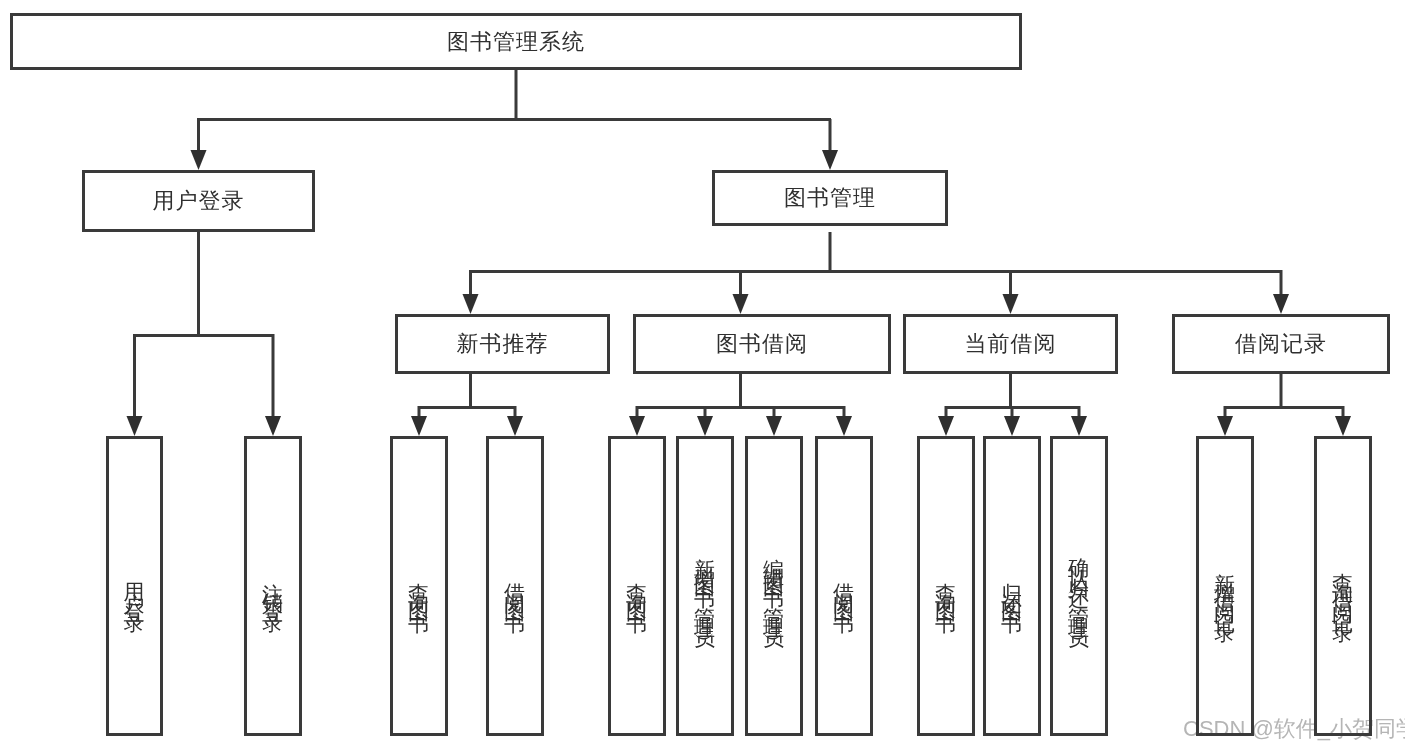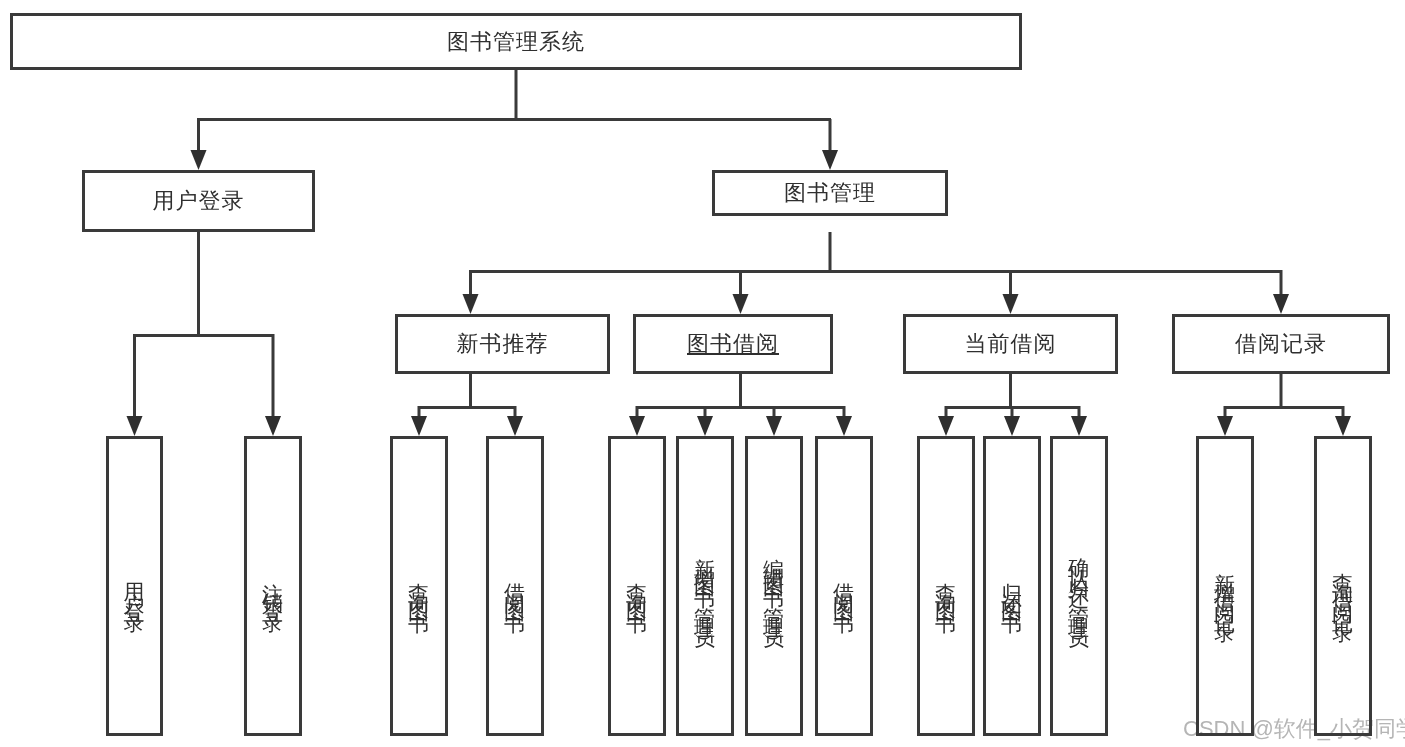--- a/index.html
+++ b/index.html
@@ -102,28 +102,28 @@
     </g>
   </svg>
 
   <div class="node hbox" style="left:10px; top:13px; width:1012px; height:57px;">
     <span>图书管理系统</span>
   </div>
 
   <div class="node hbox" style="left:82px; top:170px; width:233px; height:62px;">
     <span>用户登录</span>
   </div>
-  <div class="node hbox" style="left:712px; top:170px; width:236px; height:46px;">
+  <div class="node hbox" style="left:712px; top:170px; width:236px; height:56px;">
     <span>图书管理</span>
   </div>
 
   <div class="node hbox" style="left:363px; top:314px; width:215px; height:60px;margin-left:32px;">
     <span>新书推荐</span>
   </div>
-  <div class="node hbox" style="left:633px; top:314px; width:200px; height:60px;text-decoration:underline;">
+  <div class="node hbox" style="left:633px; top:314px; width:258px; height:60px;">
     <span>图书借阅</span>
   </div>
   <div class="node hbox" style="left:1172px; top:314px; width:218px; height:60px;">
     <span>借阅记录</span>
   </div>
   <div class="node hbox" style="left:903px; top:314px; width:215px; height:60px;">
     <span>当前借阅</span>
   </div>
 
   <div class="node vbox" style="left:106px; top:436px; width:57px; height:300px;">

